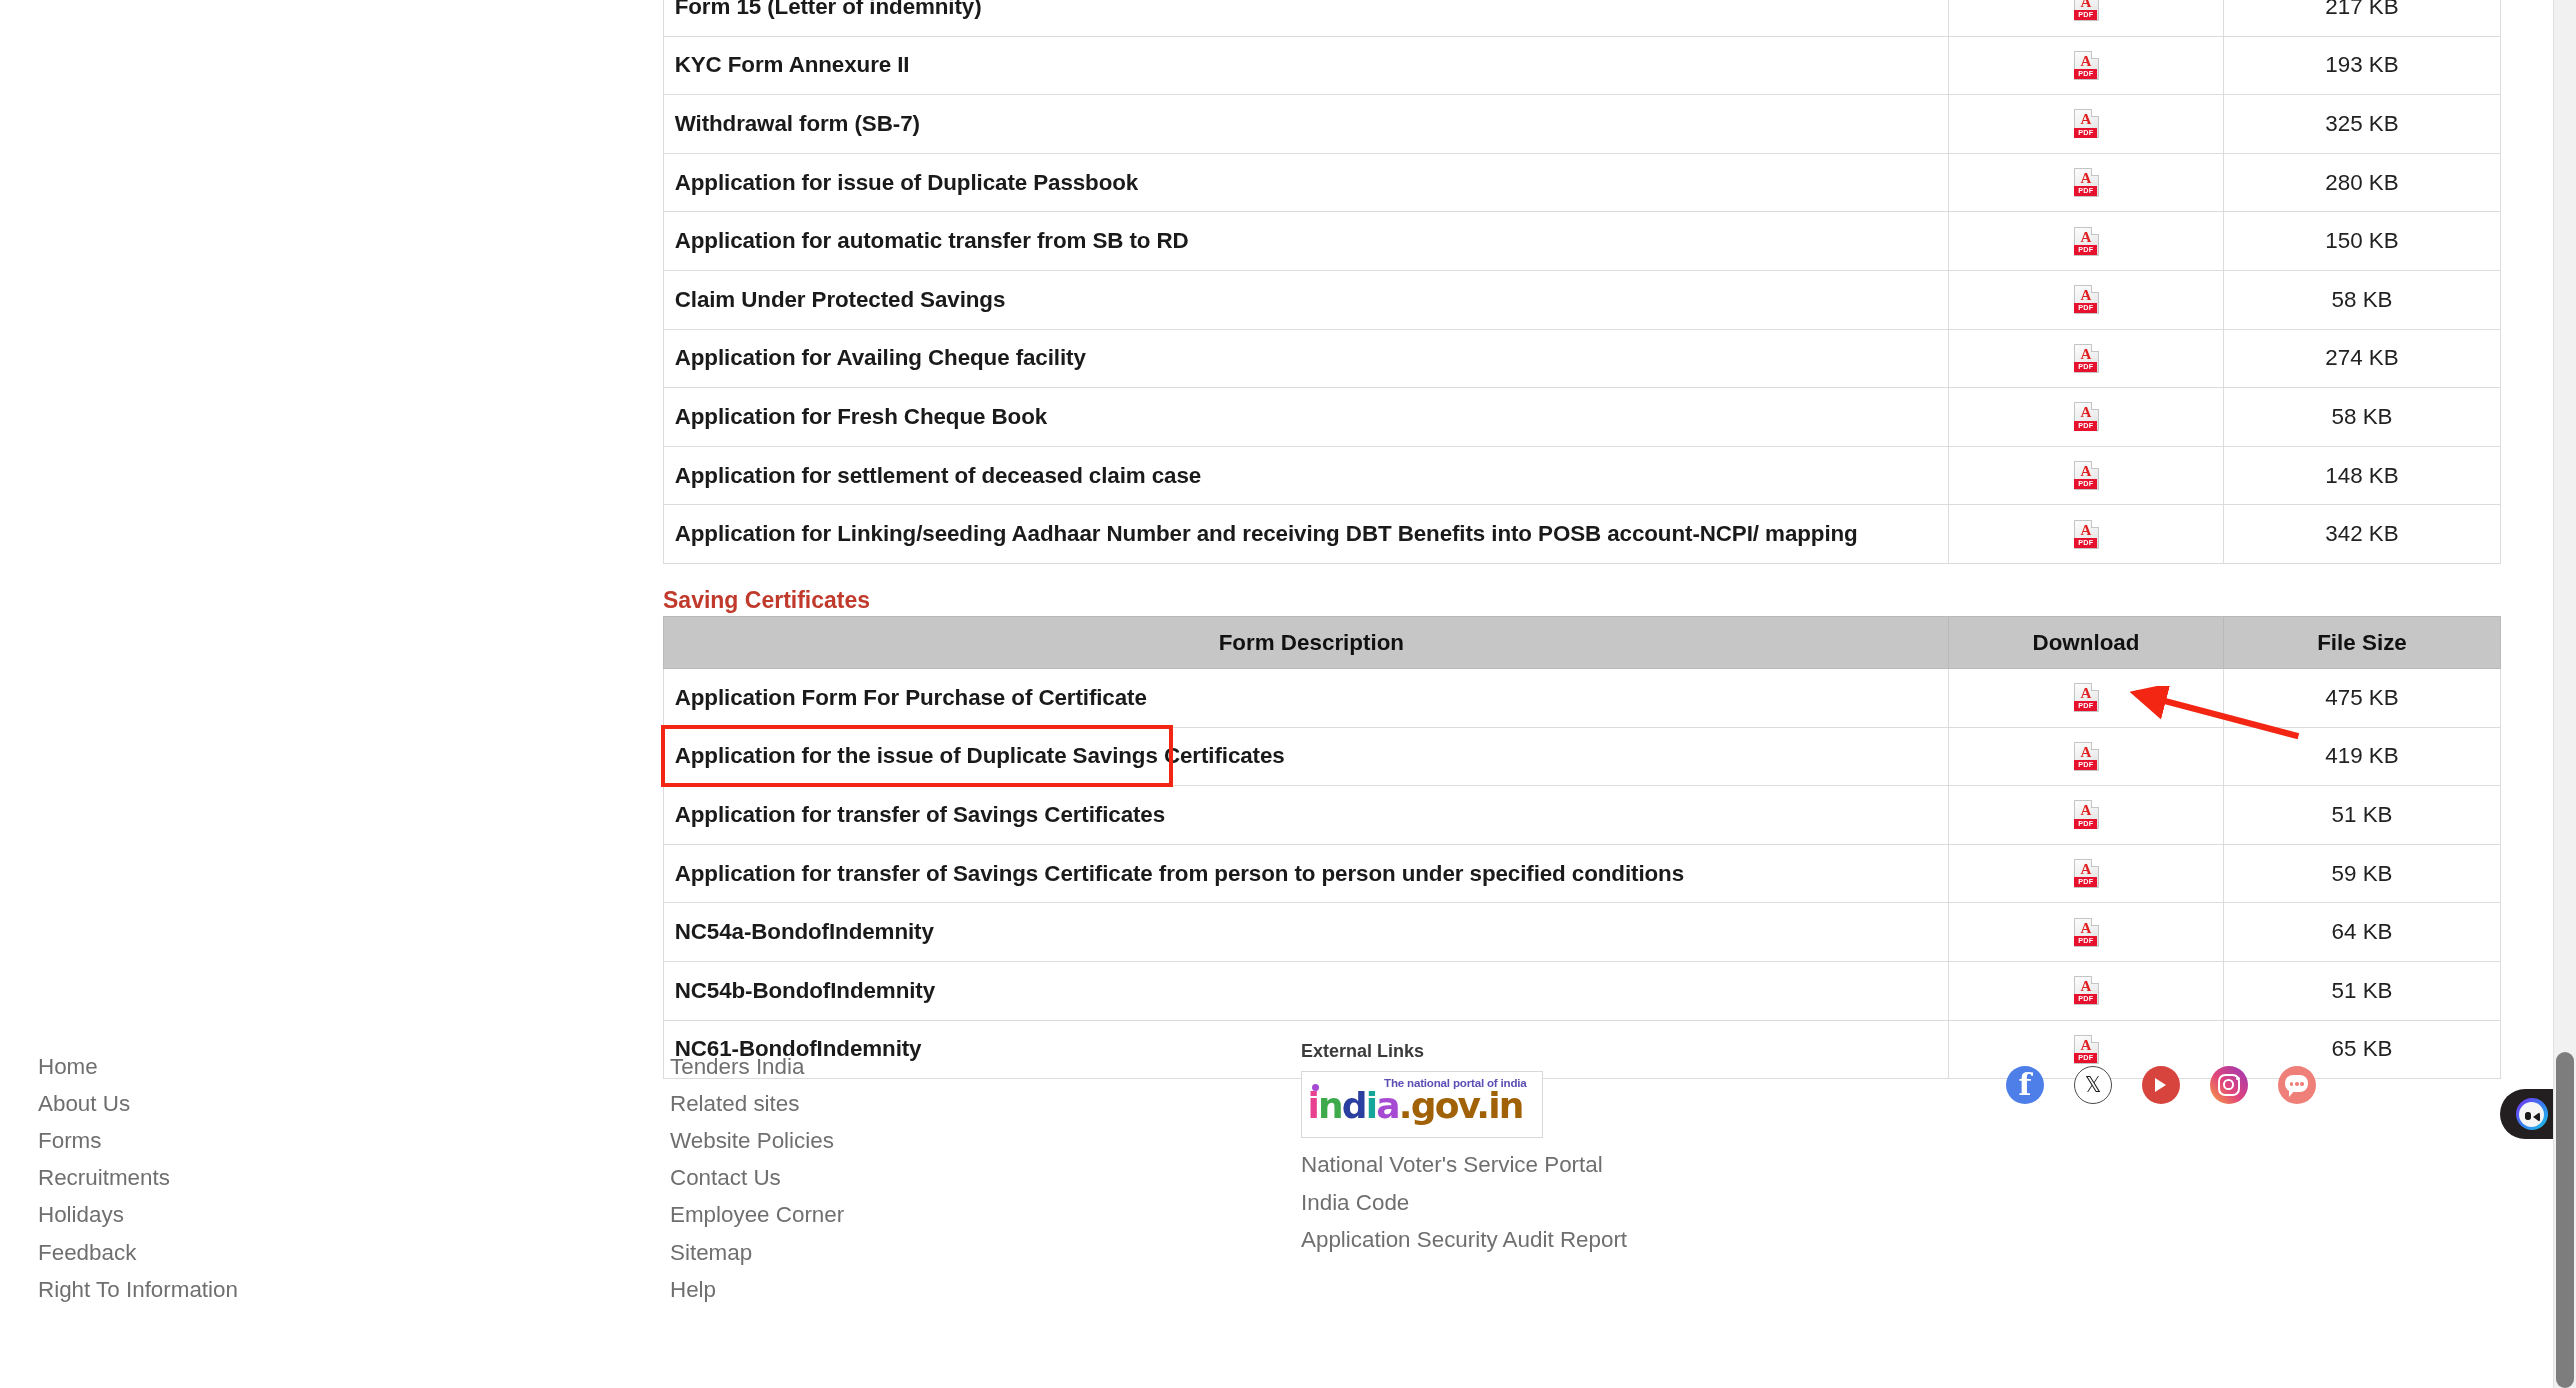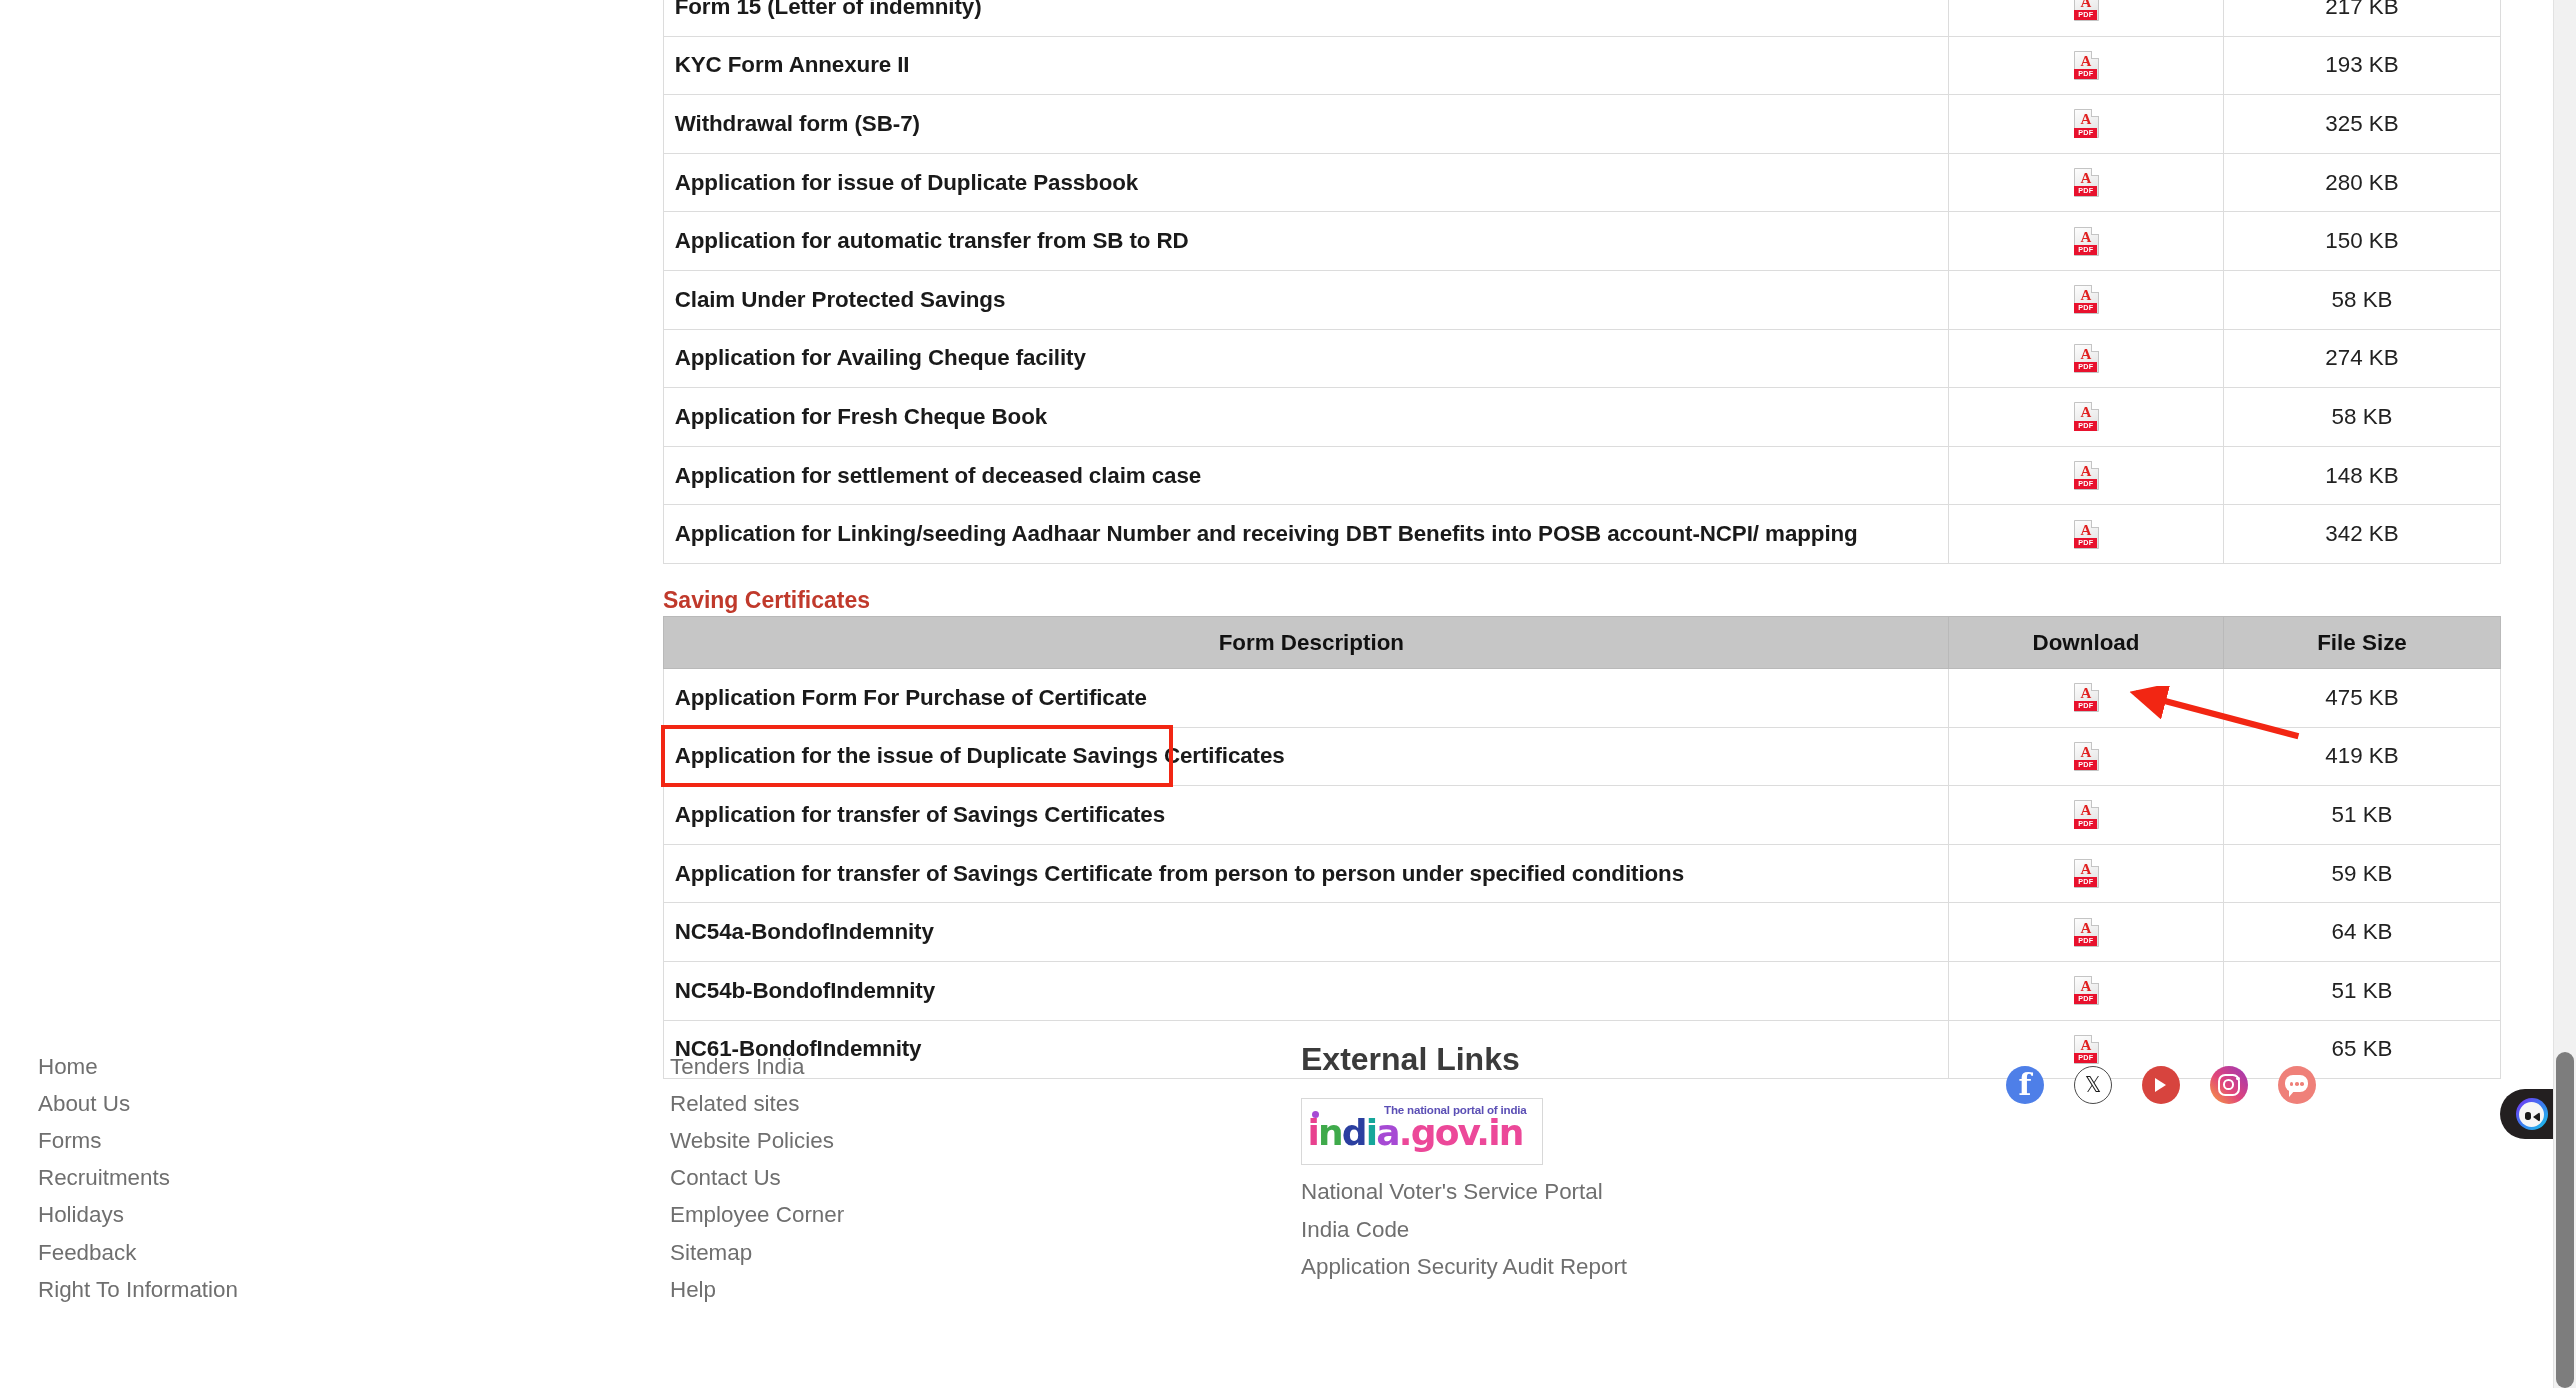--- a/index.html
+++ b/index.html
@@ -139,24 +139,24 @@
     font-size: 22.4px;
     text-decoration: none;
     line-height: 30px;
     margin-bottom: 0px;
     padding: 3.6px 0;
   }
   .col-a { position: absolute; left: 38px; top: 18px; }
   .col-b { position: absolute; left: 670px; top: 18px; }
   .col-c { position: absolute; left: 1301px; top: 10.7px; width: 502px; }
   .ext-title {
-    font-size: 32px;
+    font-size: 18px;
     font-weight: bold;
     color: #3b3b3b;
-    margin-bottom: 20px;
+    margin-bottom: 9px;
   }
   .india-logo-box {
     width: 242px; height: 67px;
     border: 0.9px solid #d8d8d8;
     background: #ffffff;
     position: relative;
     margin-bottom: 9px;
     overflow: hidden;
   }
   .india-tag {
@@ -166,21 +166,21 @@
   }
   .india-word {
     position: absolute; left: 5.4px; top: 14.3px;
     font-family: "DejaVu Sans", sans-serif;
     font-size: 36px; font-weight: bold;
     letter-spacing: -1.8px;
     line-height: 39px;
   }
   .india-word .l1{color:#e8418f;} .india-word .l2{color:#3faa4b;}
   .india-word .l3{color:#2b3fa0;} .india-word .l4{color:#16a79a;}
-  .india-word .l5{color:#a64ad4;} .india-word .l6{color:#ec4899;}
+  .india-word .l5{color:#a64ad4;} .india-word .l6{color:#a16207;}
   .dot-pink{position:absolute;left:10px;top:12.5px;width:7.2px;height:7.2px;border-radius:50%;background:#a64ad4;}
   .ext-links a {
     display:block; color:#6f6f6f; font-size:22.4px;
     text-decoration:none; line-height:32px; padding:2.7px 0;
   }
 
   
   .social { position: absolute; left: 2006px; top: 36px; display: flex; gap: 30px; }
   .soc { width: 38px; height: 38px; border-radius: 50%; position: relative; display:block; }
   .soc-fb { background:#4e7fe8; }

